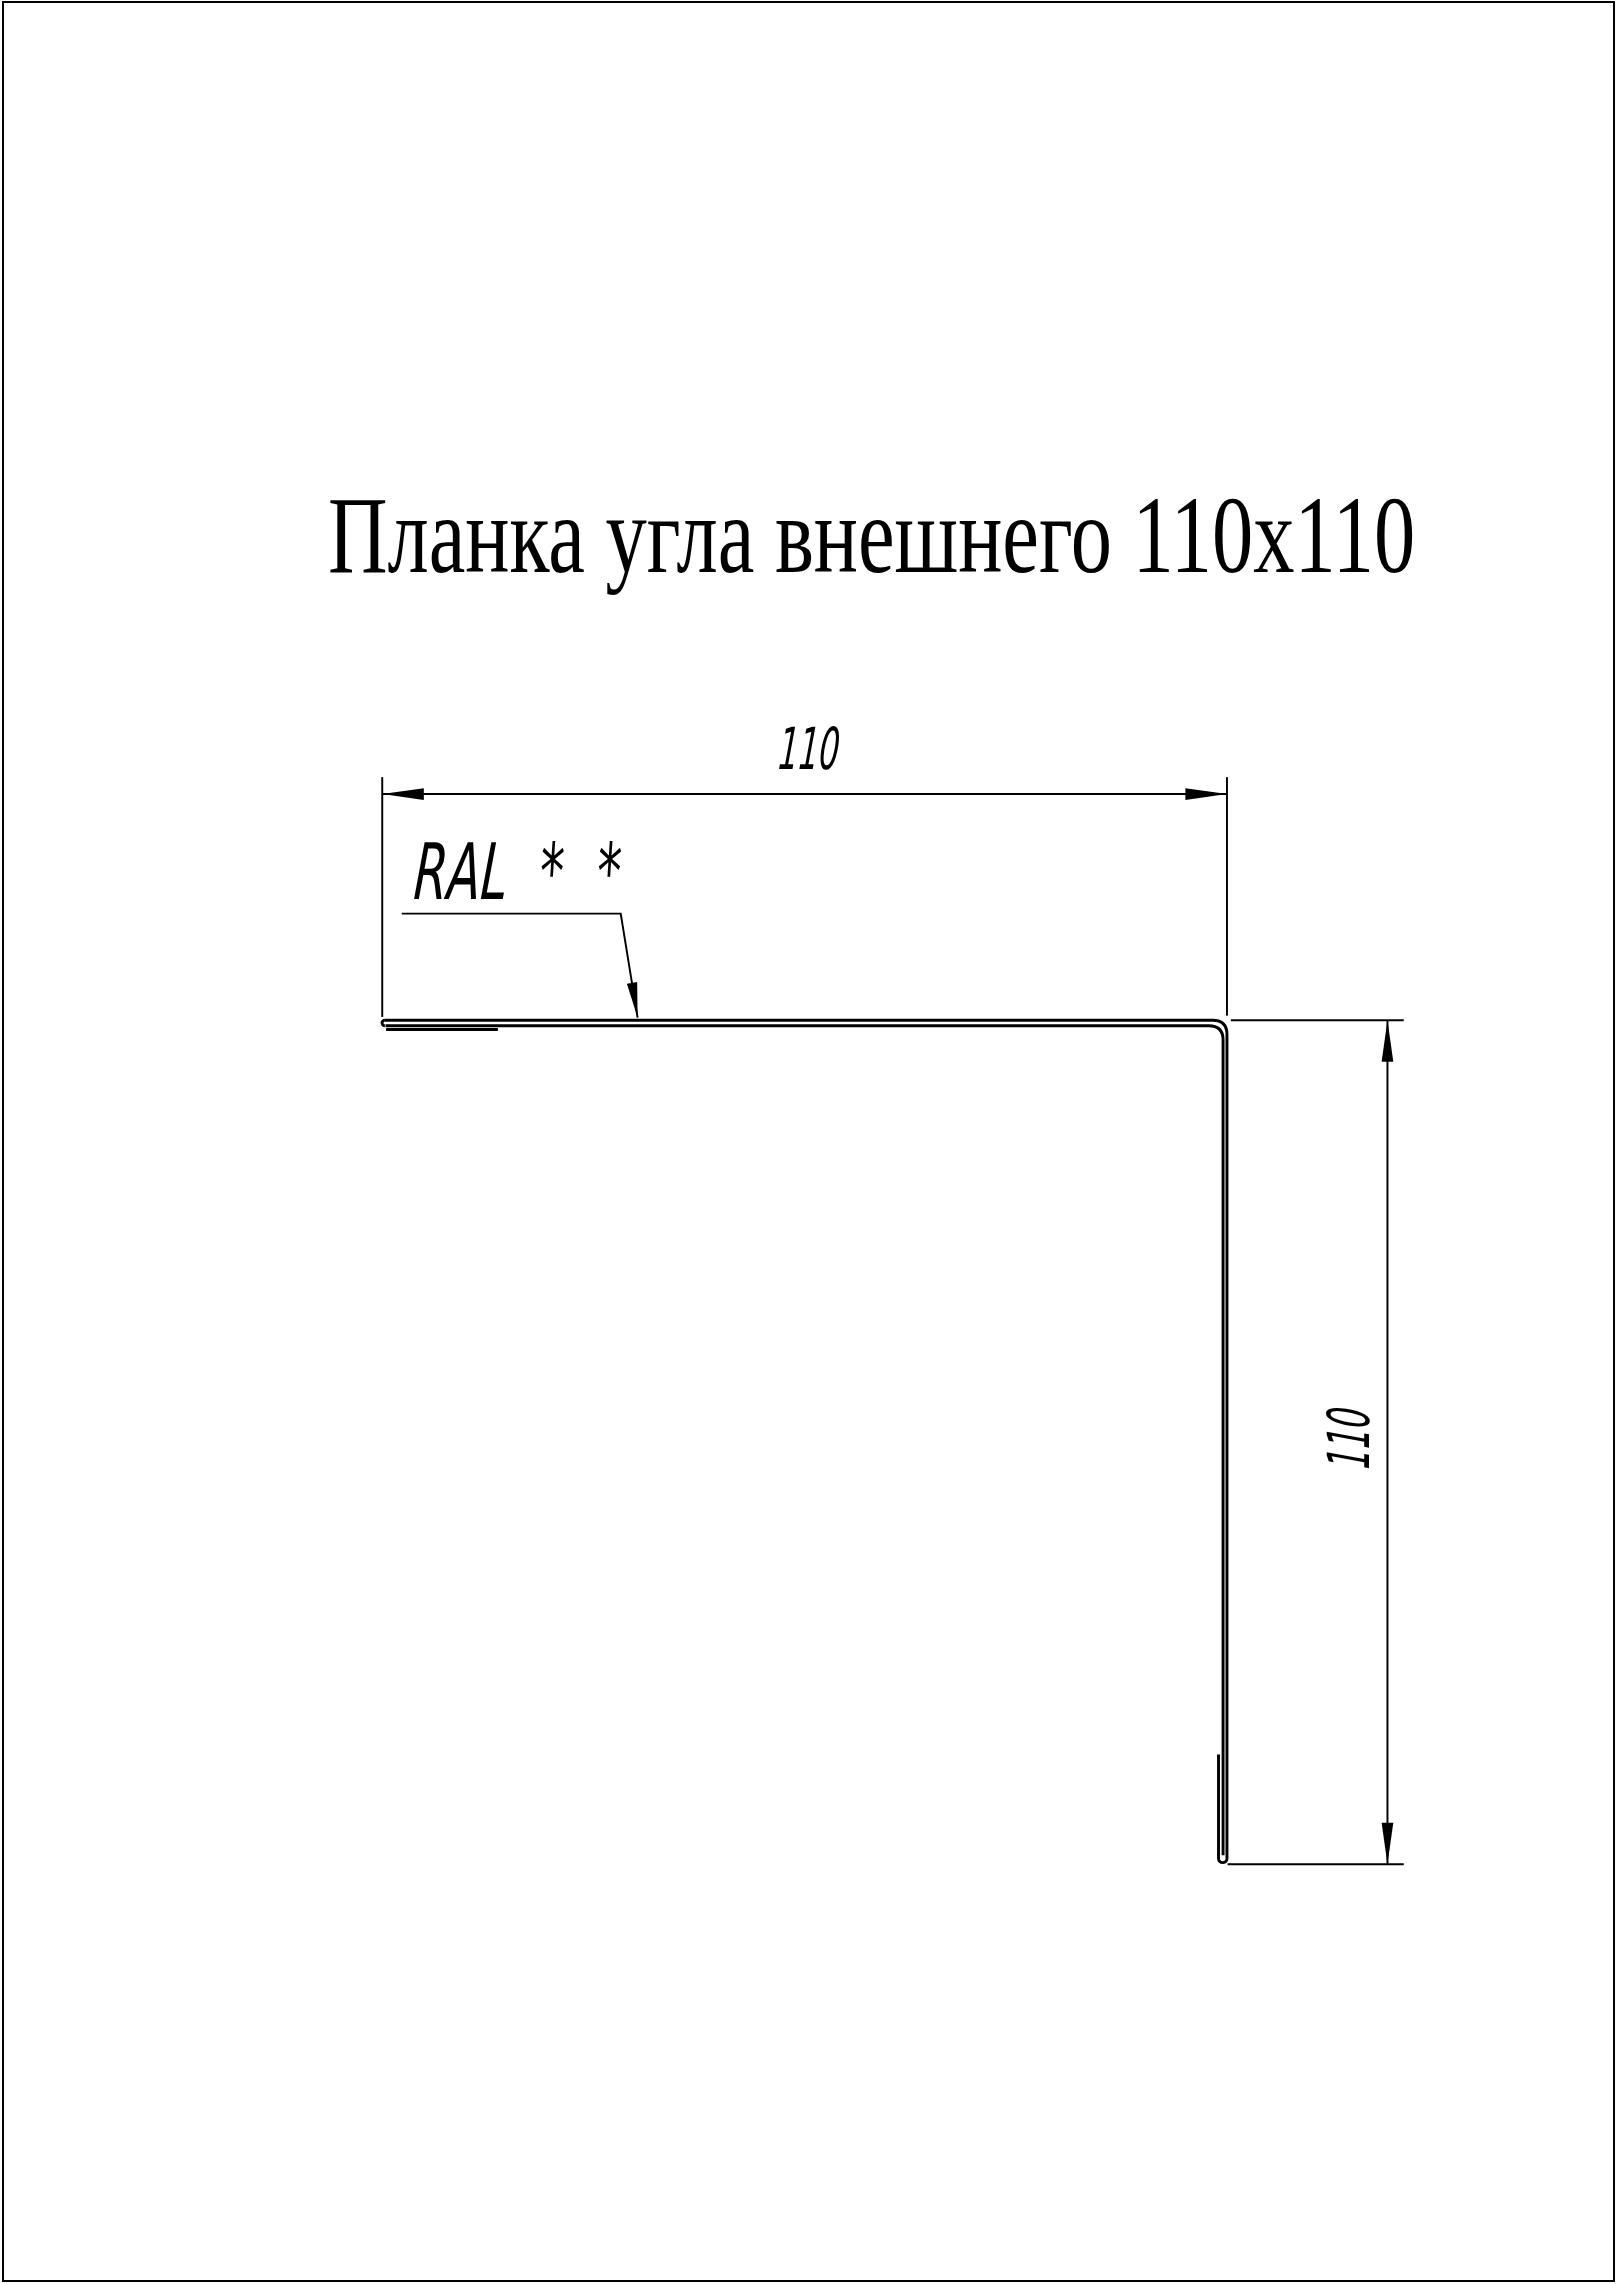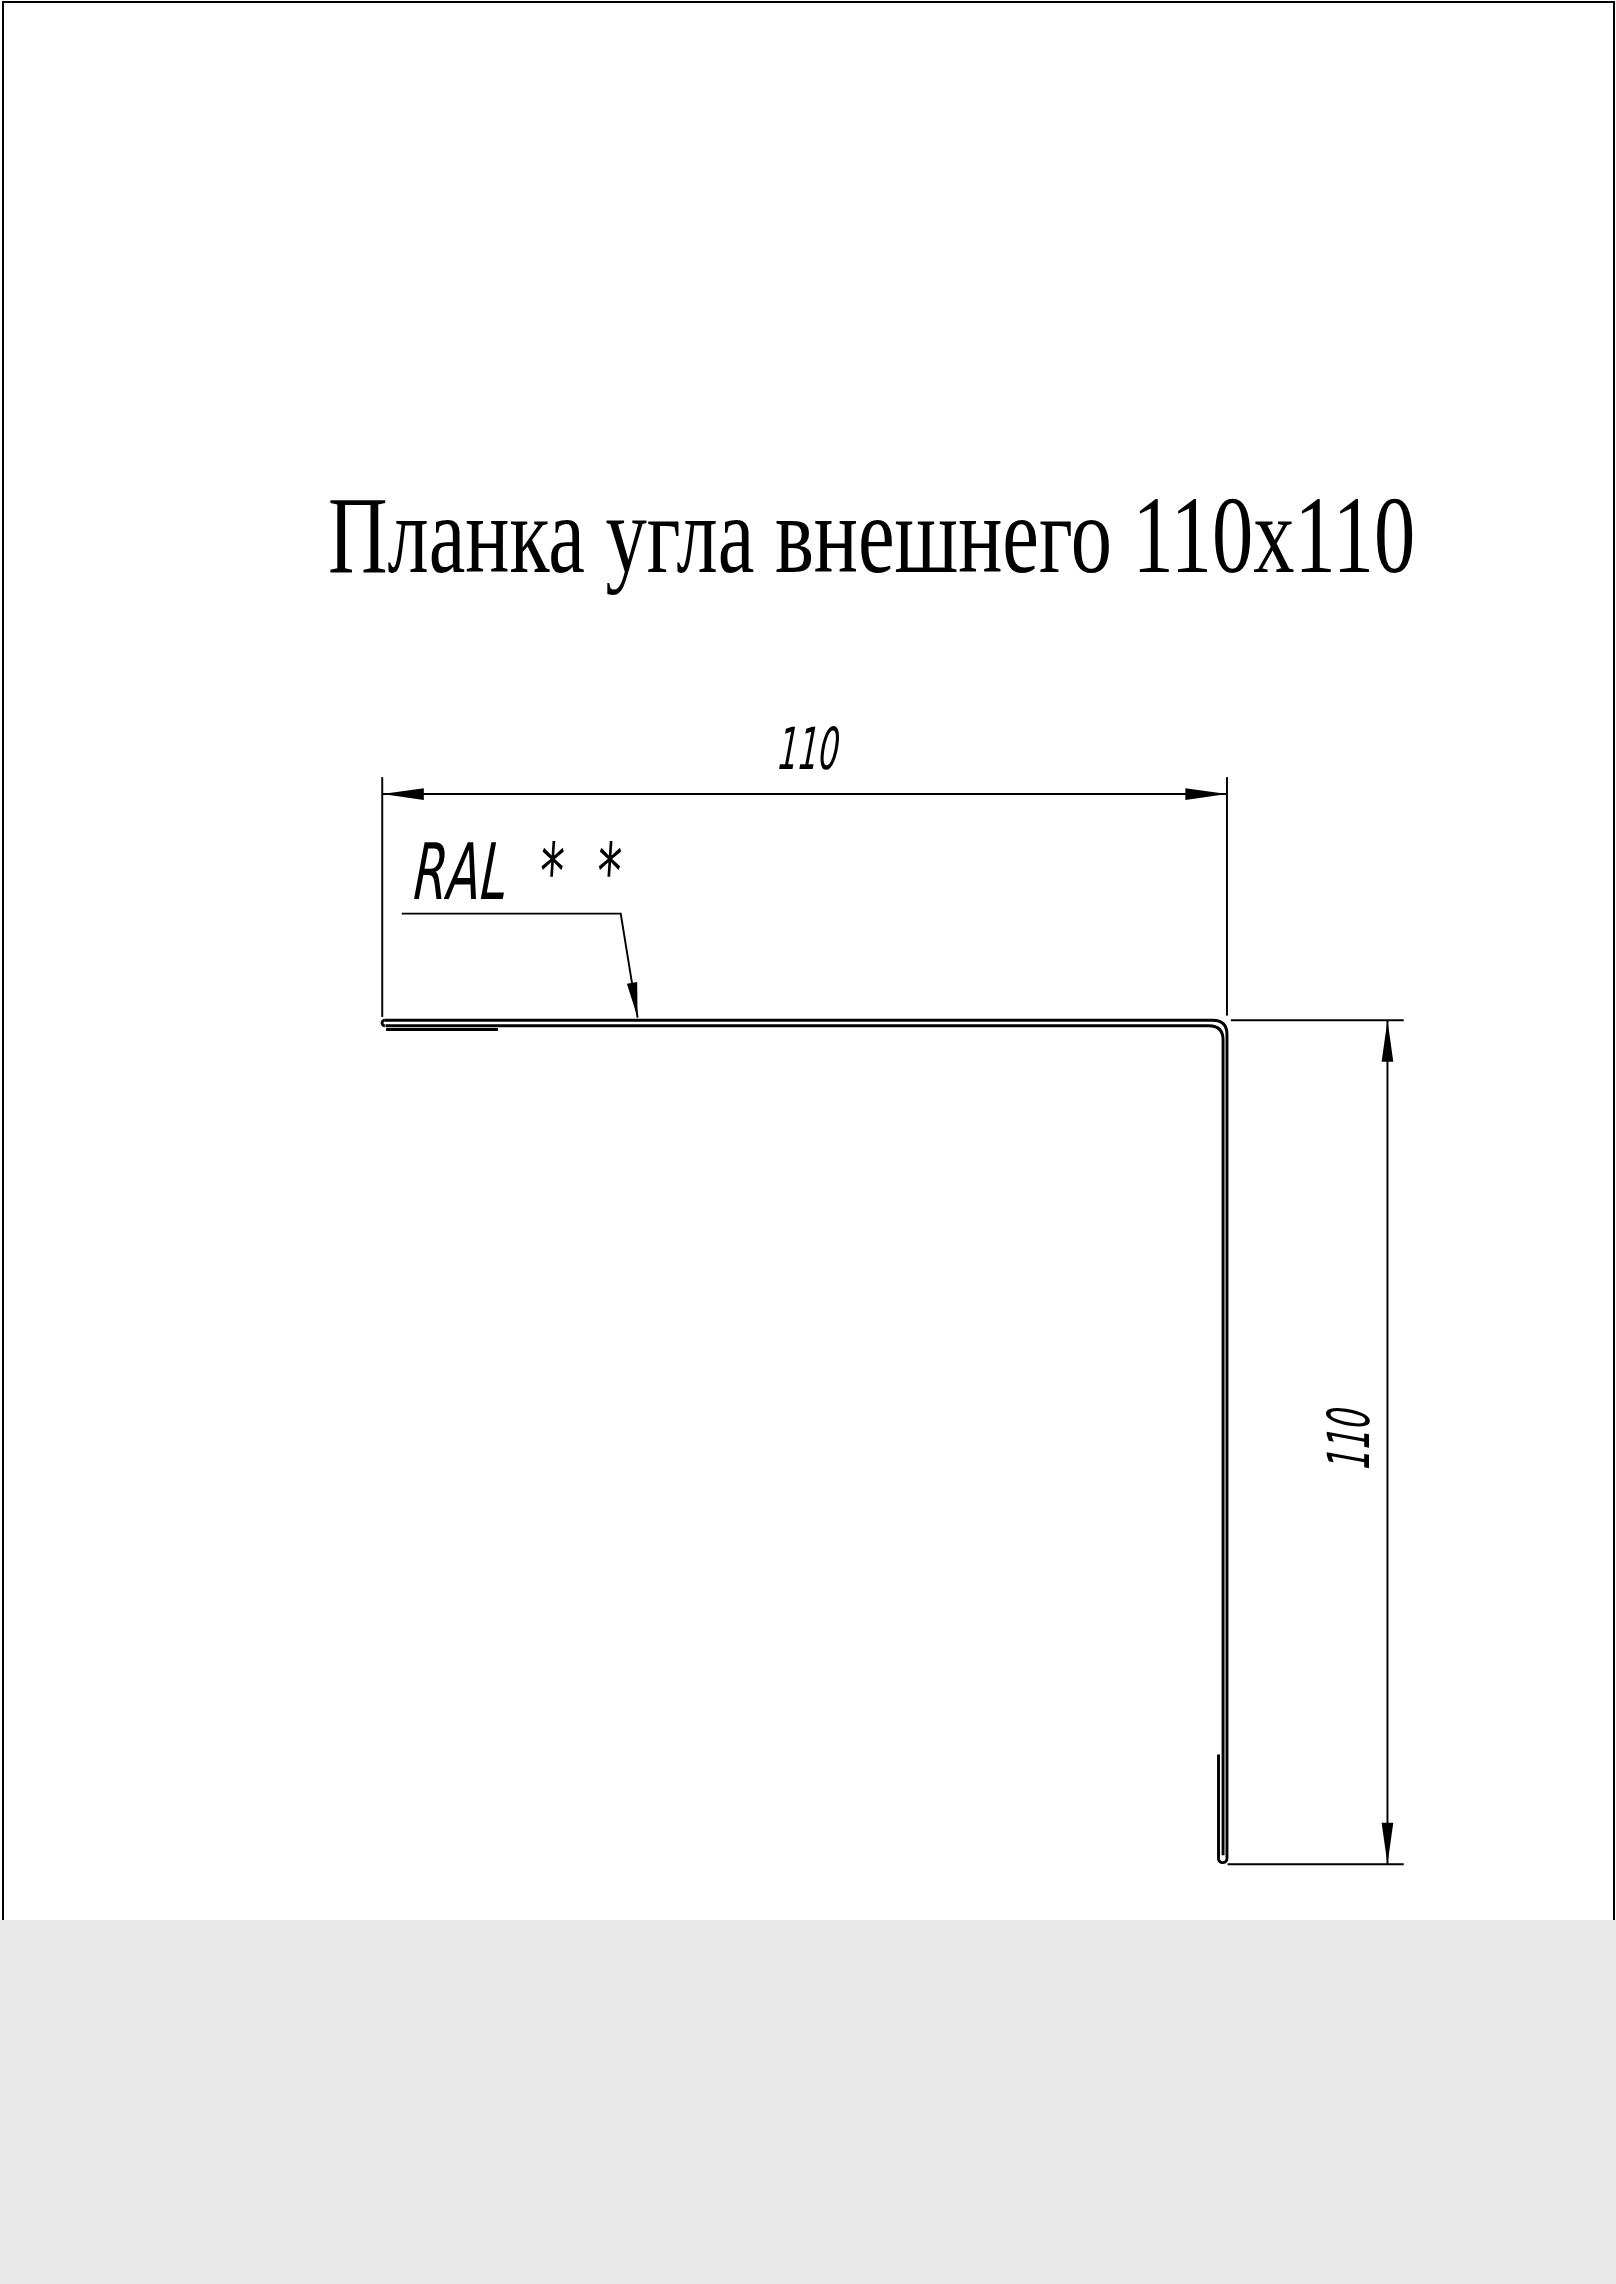--- a/index.html
+++ b/index.html
@@ -1,19 +1,19 @@
 <!DOCTYPE html>
 <html style="font-size:10.4px"><head>
 <meta charset="utf-8">
 <style>
   * { margin:0; padding:0; box-sizing:border-box; }
   html,body { background:#e8e8e8; }
   .page {
     position:relative;
-    width:1617px; height:1920px;
+    width:1617px; height:2284px;
     background:#ffffff;
     overflow:hidden;
     font-family:"Liberation Sans", sans-serif;
   }
   .frame {
     position:absolute; left:1.9px; top:0.6px;
     width:1613px; height:2281px;
     border:2.6px solid #000;
   }
   .drawing-svg { position:absolute; left:0; top:0; width:1617px; height:2284px; }

